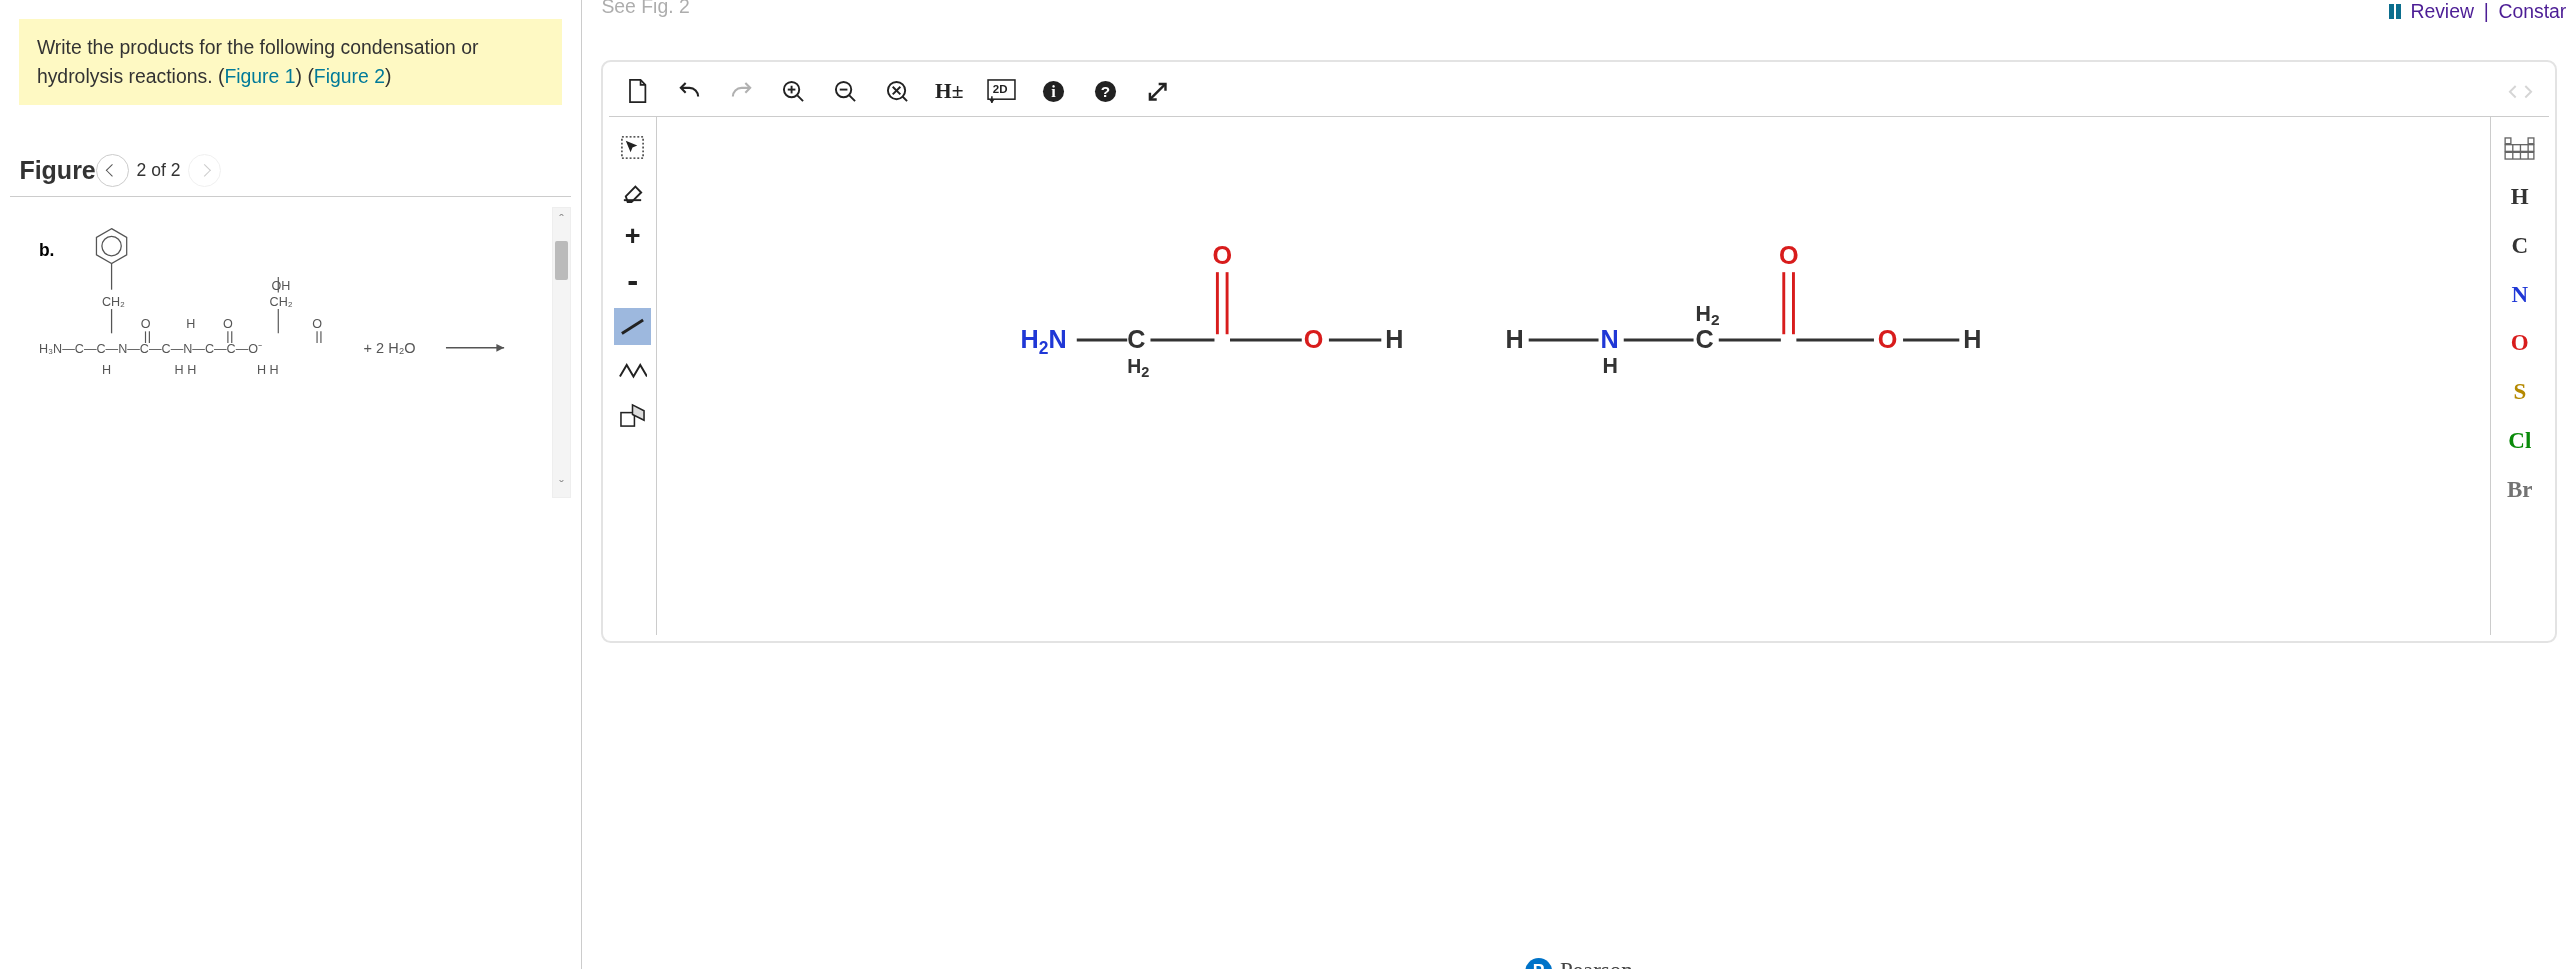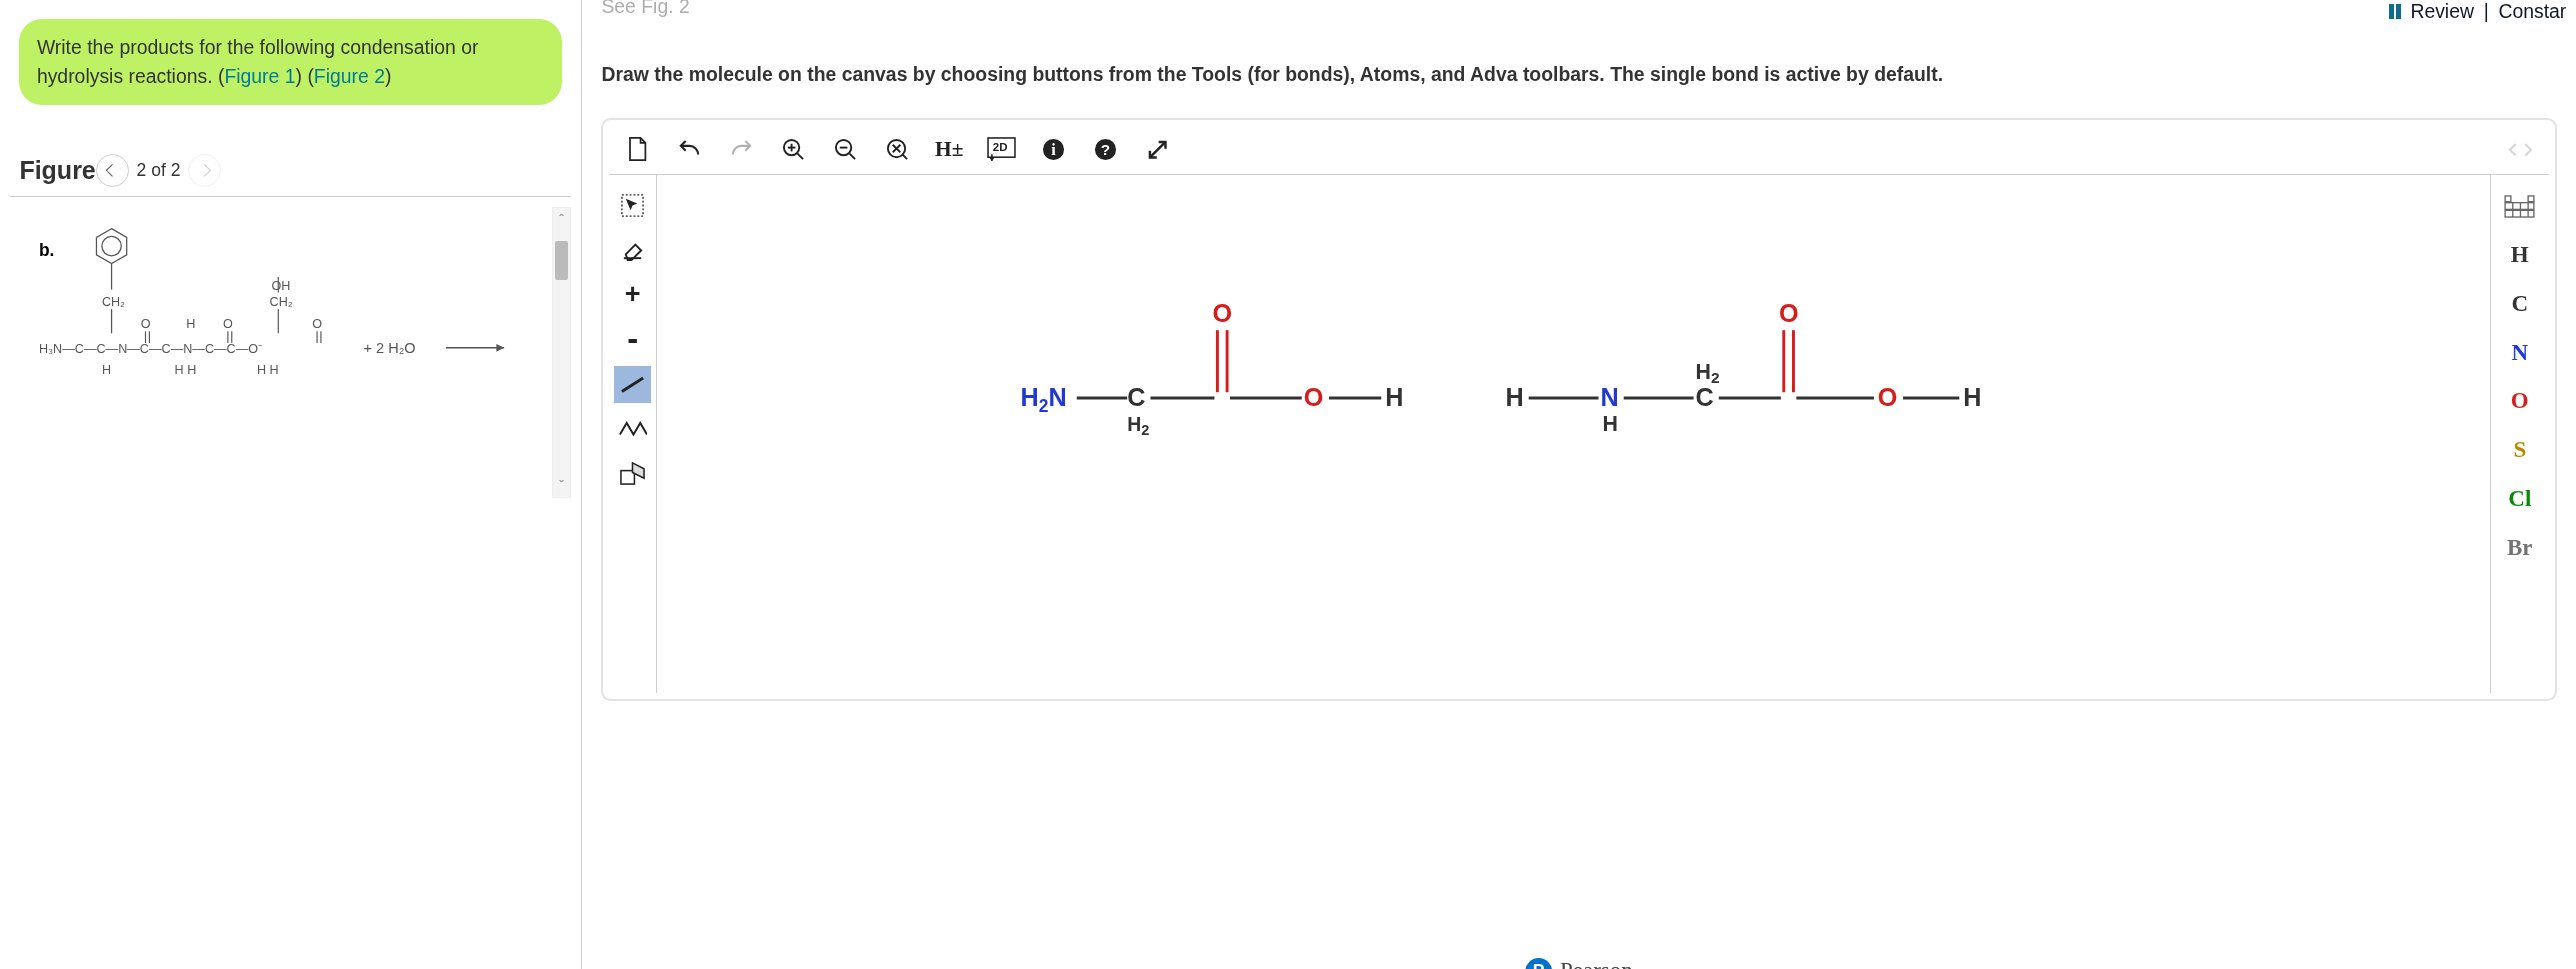--- a/index.html
+++ b/index.html
@@ -23,27 +23,26 @@
     border-right: 1px solid #ccc;
     position: relative;
   }
   .right-panel {
     flex: 1;
     padding: 0 19.4px 19.4px 19.4px;
     background: #fff;
     position: relative;
   }
   .prompt-box {
-    background: #bef264;
+    background: #fef9c3;
     padding: 13.6px 17.5px;
     margin: 0 9.7px 49px 9.7px;
     font-size: 19.4px;
     line-height: 1.5;
     color: #333;
-    border-radius: 23px;
   }
   .prompt-box .fig-link { color: #007a99; }
   .figure-header {
     display: flex;
     align-items: center;
     justify-content: flex-start;
     padding: 0 9.7px 9.7px 9.7px;
     border-bottom: 1px solid #ccc;
   }
   .figure-title {
@@ -101,21 +100,21 @@
     height: 39px;
     margin-top: 9.7px;
     border-radius: 1.9px;
   }
   .top-links {
     position: absolute;
     top: 0; right: 9.7px;
     display: flex;
     align-items: center;
     gap: 9.7px;
-    color: #0f172a;
+    color: #4c1d95;
     font-size: 19.4px;
   }
   .pause-icon {
     display: inline-flex;
     gap: 1.9px;
   }
   .pause-icon span {
     display: inline-block;
     width: 4.9px; height: 15.5px;
     background: #0b6e8e;
@@ -330,21 +329,20 @@
           <span></span>
           <span></span>
         </span>
       <a>Review</a>
       <span>|</span>
       <a>Constar</a>
     </div>
     <div class="cutoff-top" style="font-family:Arial; filter:blur(0.5px); opacity:.6;">See Fig. 2</div>
     <div style="height:29px"></div>
 
-    <div class="instructions">Draw the molecule on the canvas by choosing buttons from the Tools (for bonds), Atoms, and Adva toolbars. The single bond is active by default.</div>
 
     <div class="editor-frame">
 
       <div class="top-toolbar">
         <div class="tool">
           <svg width="21.4" height="25" viewBox="0 0 22 26" fill="none" stroke="#222" stroke-width="1.8">
               <path d="M3 1h11l5 5v18H3z"></path>
               <path d="M14 1v5h5"></path>
             </svg>
         </div>

